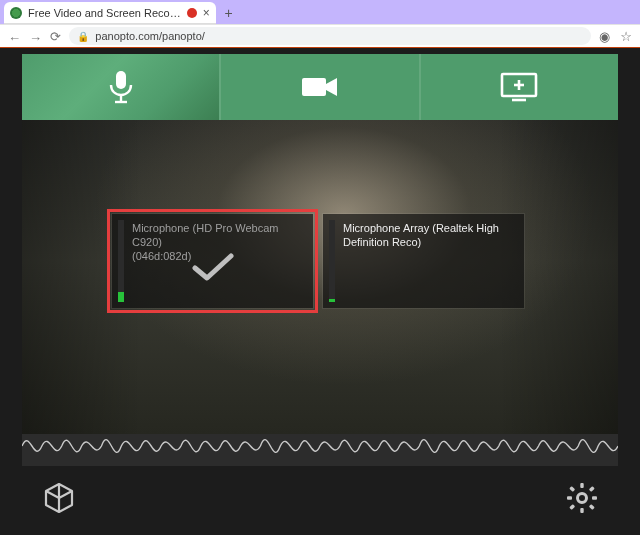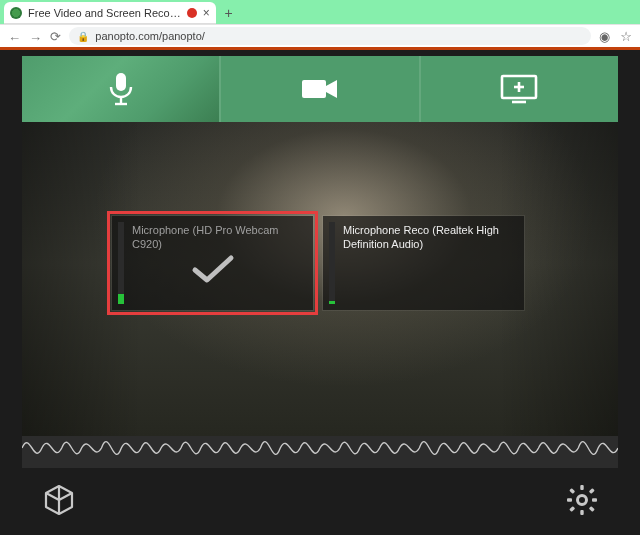--- a/index.html
+++ b/index.html
@@ -1,17 +1,17 @@
 <!DOCTYPE html>
 <html><head>
 <meta charset="utf-8">
 <style>
   html,body{margin:0;padding:0;width:640px;height:535px;background:#fff;font-family:Arial,Helvetica,sans-serif;overflow:hidden}
   
-  .chrome{height:47px;background:#86efac;border-bottom:3px solid #c2410c;display:flex;flex-direction:column}
+  .chrome{height:47px;background:#c4b5fd;border-bottom:1px solid #c2410c;display:flex;flex-direction:column}
   .tabbar{height:25px;display:flex;align-items:flex-end;padding-left:4px;gap:2px}
   .tab{background:#fff;height:22px;min-width:170px;border-radius:6px 6px 0 0;display:flex;align-items:center;padding:0 6px;gap:6px;font-size:11px;color:#333;box-shadow:inset 0 -1px 0 #ddd}
   .tab .favicon{width:12px;height:12px;border-radius:50%;background:radial-gradient(circle at 50% 50%,#459b4d 45%,#2e7a3a 46%)}
   .tab .rec{width:10px;height:10px;border-radius:50%;background:#d93025}
   .tab .close{margin-left:auto;font-size:12px;color:#555}
   .newtab{width:22px;height:22px;display:flex;align-items:center;justify-content:center;color:#555;font-size:14px}
   .addrbar{height:22px;display:flex;align-items:center;gap:8px;padding:0 8px;background:#fff;border-top:1px solid #e3e3e3}
   .nav-ico{color:#777;font-size:13px}
   .addr{flex:1;display:flex;align-items:center;gap:6px;background:#f1f3f4;border-radius:12px;height:18px;padding:0 8px;font-size:11px;color:#444}
   .lock{font-size:10px;color:#555}
@@ -115,36 +115,37 @@
     <div class="cards">
       <div style="position:relative;flex:1">
         <div class="hl-red" style="left:-5px;top:-5px;right:-5px;bottom:-5px"></div>
         <div class="card sel">
           <div class="inner">
             <div class="meter">
                 <div class="lvl" style="height:12%"></div>
               </div>
             <div class="label">
               <div>Microphone (HD Pro Webcam C920)</div>
+              <div>(046d:082d)</div>
             </div>
           </div>
           <div class="check">
             <svg width="44" height="34" viewBox="0 0 44 34" fill="none" stroke="#bfbfbf" stroke-width="5" stroke-linecap="round" stroke-linejoin="round">
                 <path d="M4 18 L16 28 L40 6"></path>
               </svg>
           </div>
         </div>
       </div>
       <div class="card">
         <div class="inner">
           <div class="meter">
               <div class="lvl" style="height:4%"></div>
             </div>
           <div class="label" style="color:#eee">
-            <div>Microphone Reco (Realtek High Definition Audio)</div>
+            <div>Microphone Array (Realtek High Definition Reco)</div>
           </div>
         </div>
       </div>
     </div>
 
     <div class="wave">
       <svg width="100%" height="100%" viewBox="0 0 600 48" preserveAspectRatio="none">
         <path fill="none" stroke="#c9c9c9" stroke-width="1.4" d="M0 24 C8 6,12 42,20 24 C28 8,32 40,40 24 C48 4,52 44,60 24 C68 10,72 38,80 24 C88 2,92 46,100 24 C108 8,112 40,120 24 C128 6,132 42,140 24 C148 10,152 38,160 24 C168 4,172 44,180 24 C188 8,192 40,200 24 C208 6,212 42,220 24 C228 10,232 38,240 24 C248 2,252 46,260 24 C268 8,272 40,280 24 C288 6,292 42,300 24 C308 10,312 38,320 24 C328 4,332 44,340 24 C348 8,352 40,360 24 C368 6,372 42,380 24 C388 10,392 38,400 24 C408 2,412 46,420 24 C428 8,432 40,440 24 C448 6,452 42,460 24 C468 10,472 38,480 24 C488 4,492 44,500 24 C508 8,512 40,520 24 C528 6,532 42,540 24 C548 10,552 38,560 24 C568 2,572 46,580 24 C588 8,592 40,600 24"></path>
       </svg>
     </div>

